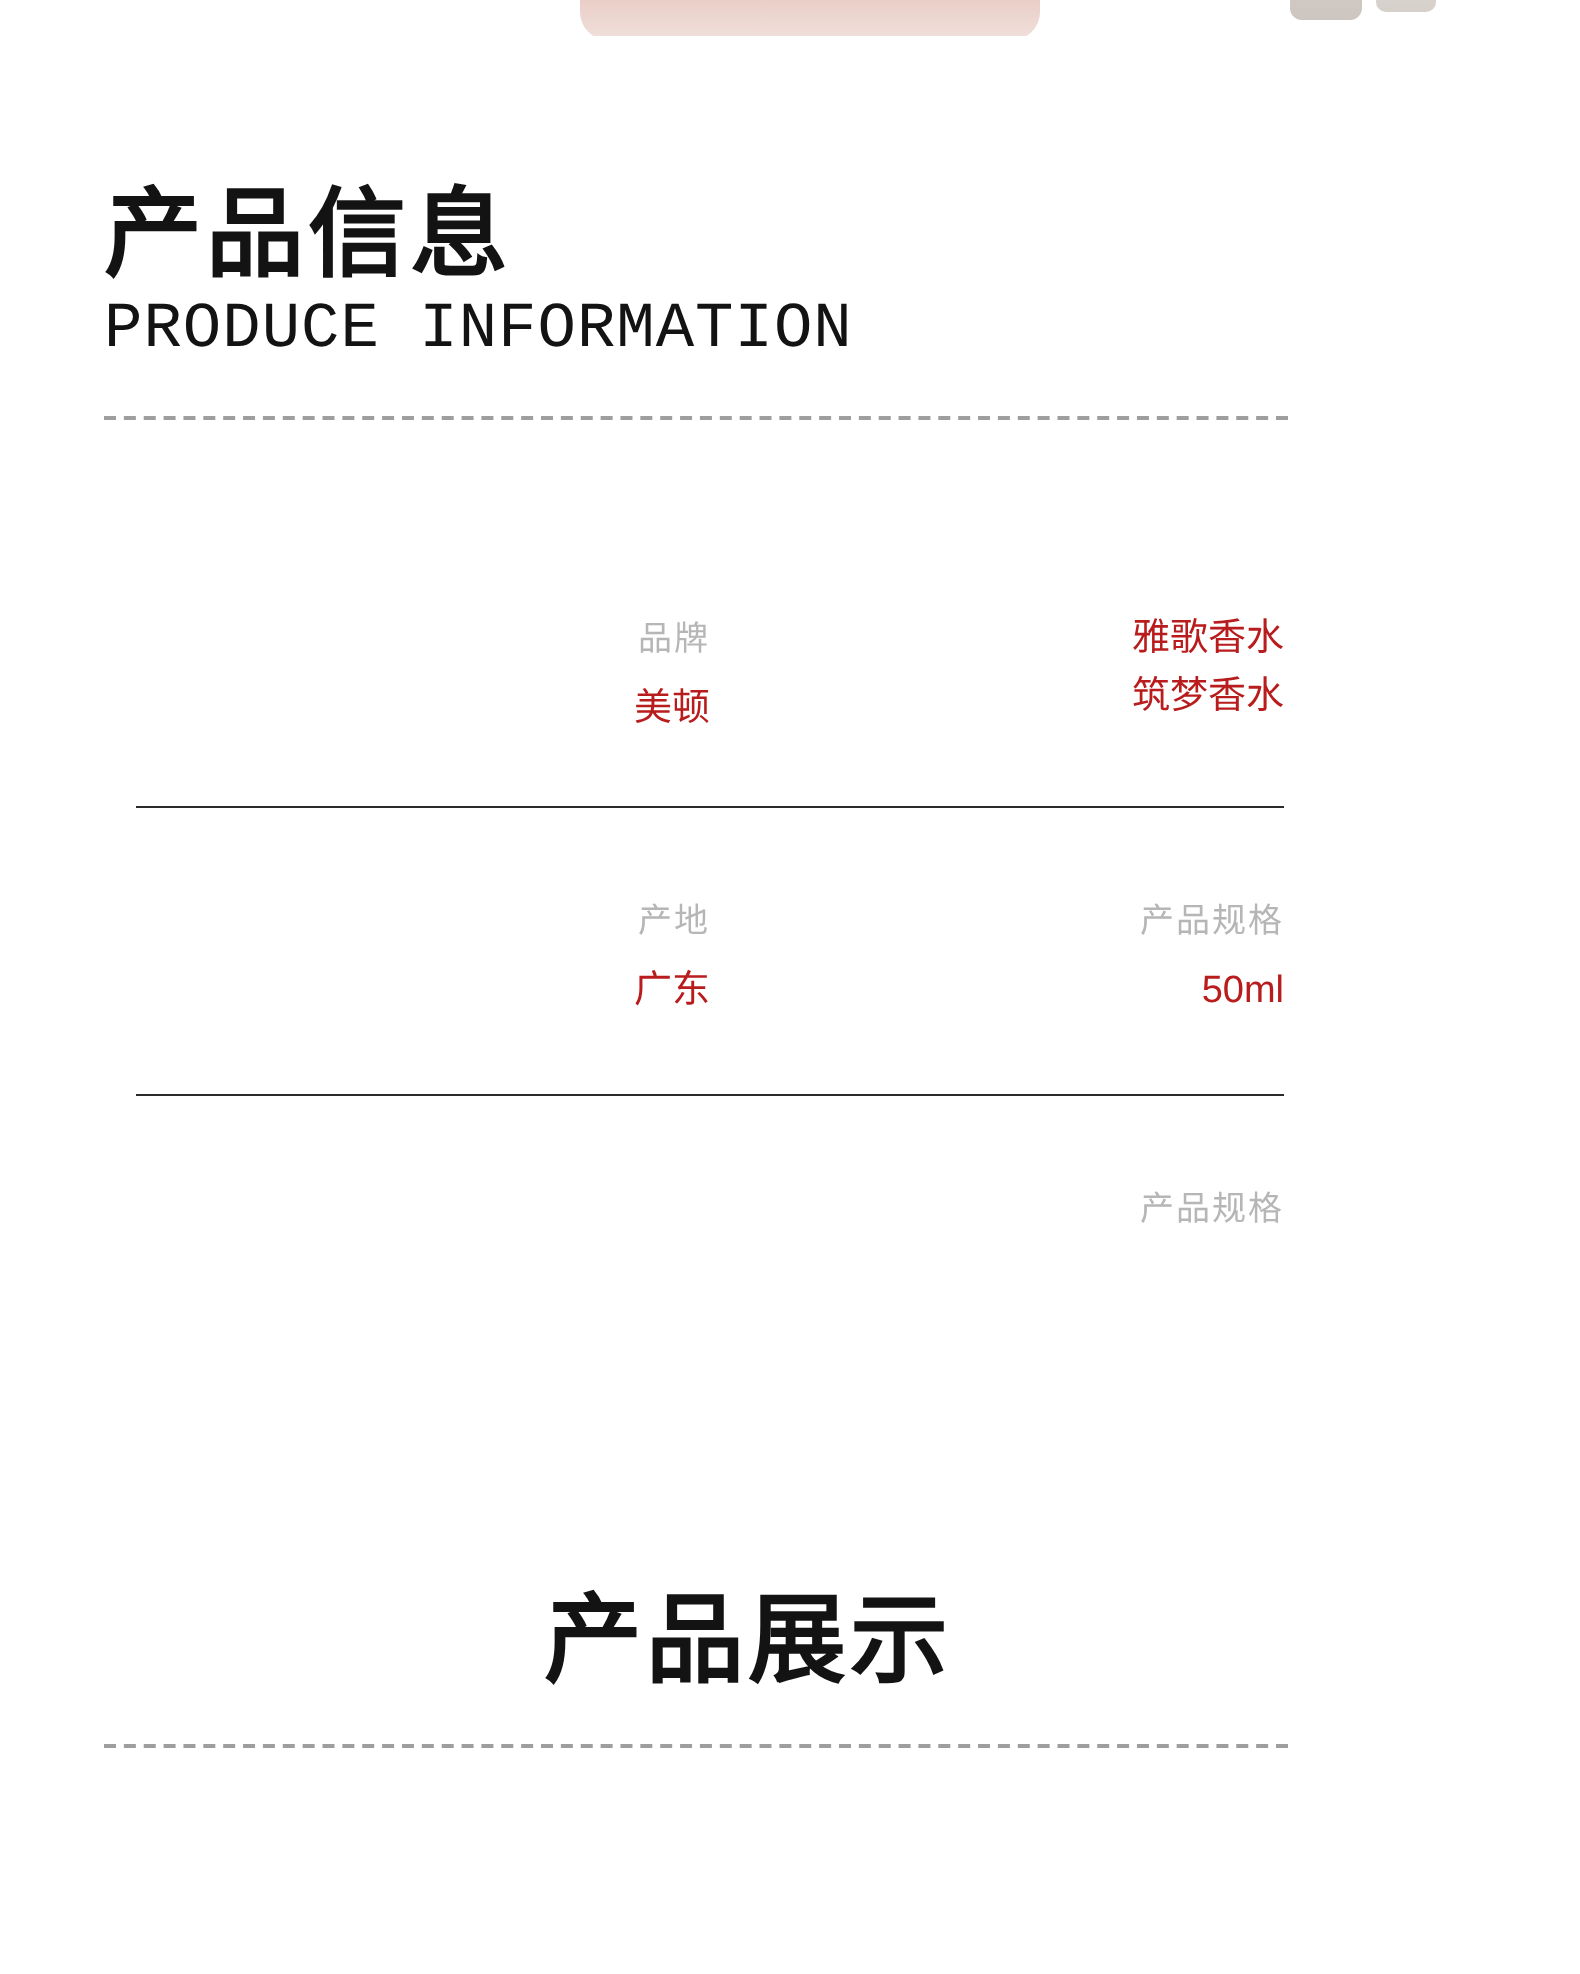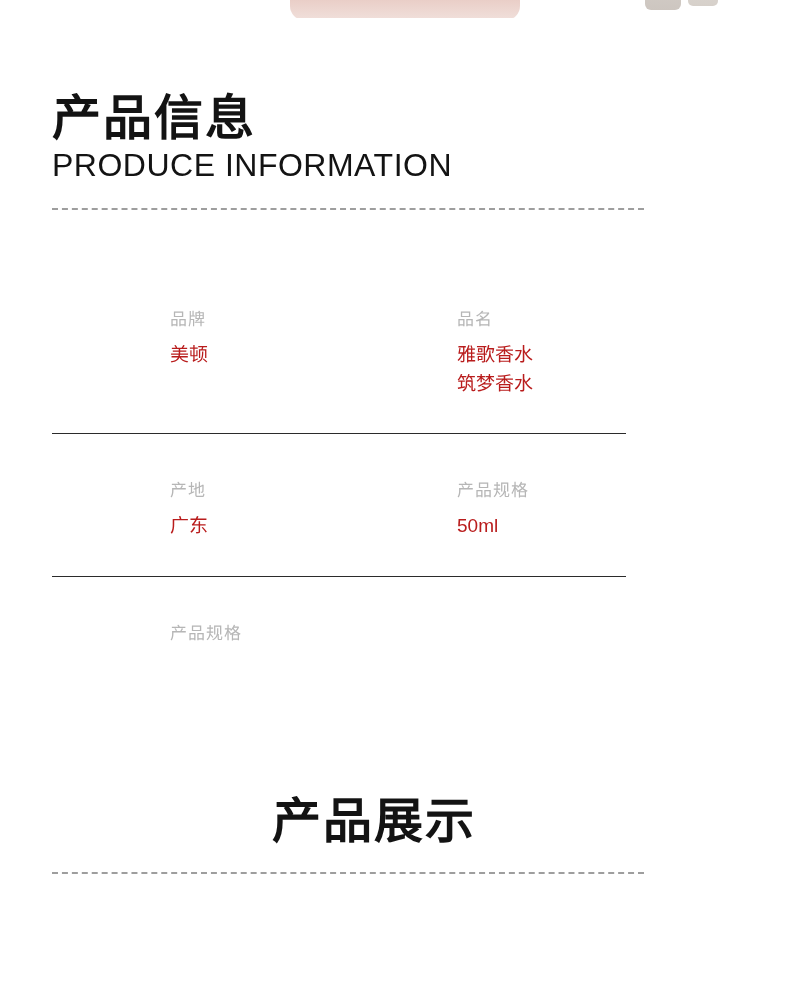--- a/index.html
+++ b/index.html
@@ -71,40 +71,41 @@
     font-family: "Liberation Sans", "DejaVu Sans", sans-serif;
   }
   .sec-title-en {
     font-size: 32px;
     font-weight: 400;
     letter-spacing: 0.5px;
     line-height: 1.15;
     color: #131313;
     margin: 0;
     padding-left: 52px;
-    font-family: Liberation Sans, sans-serif;
+    font-family: Liberation Mono, monospace;
   }
   .dashed-rule {
     margin: 24px 52px 0 52px;
     border: 0;
     border-top: 2px dashed #9e9e9e;
     height: 0;
   }
   .solid-rule {
     border: 0;
     border-top: 1px solid #2b2b2b;
     height: 0;
     margin: 0 52px;
   }
 
   
   .info-table {
     position: absolute;
-    left: 0;
+    left: 16px;
     width: 678px;
+    text-align: right;
   }
   .info-row {
     display: flex;
     padding: 0 52px;
     box-sizing: border-box;
   }
   .info-cell {
     flex: 0 0 50%;
     box-sizing: border-box;
     padding-left: 118px;
@@ -144,21 +145,20 @@
 </div>
 
 <div class="info-table" style="top:305px;">
 
   <div class="info-row">
     <div class="info-cell">
       <p class="info-label">品牌</p>
       <p class="info-value">美顿</p>
     </div>
     <div class="info-cell">
-      <p class="info-label">品名</p>
       <p class="info-value">雅歌香水
 筑梦香水</p>
     </div>
   </div>
 
   <div style="height:34px;"></div>
   <hr class="solid-rule">
   <div style="height:42px;"></div>
 
   <div class="info-row">

